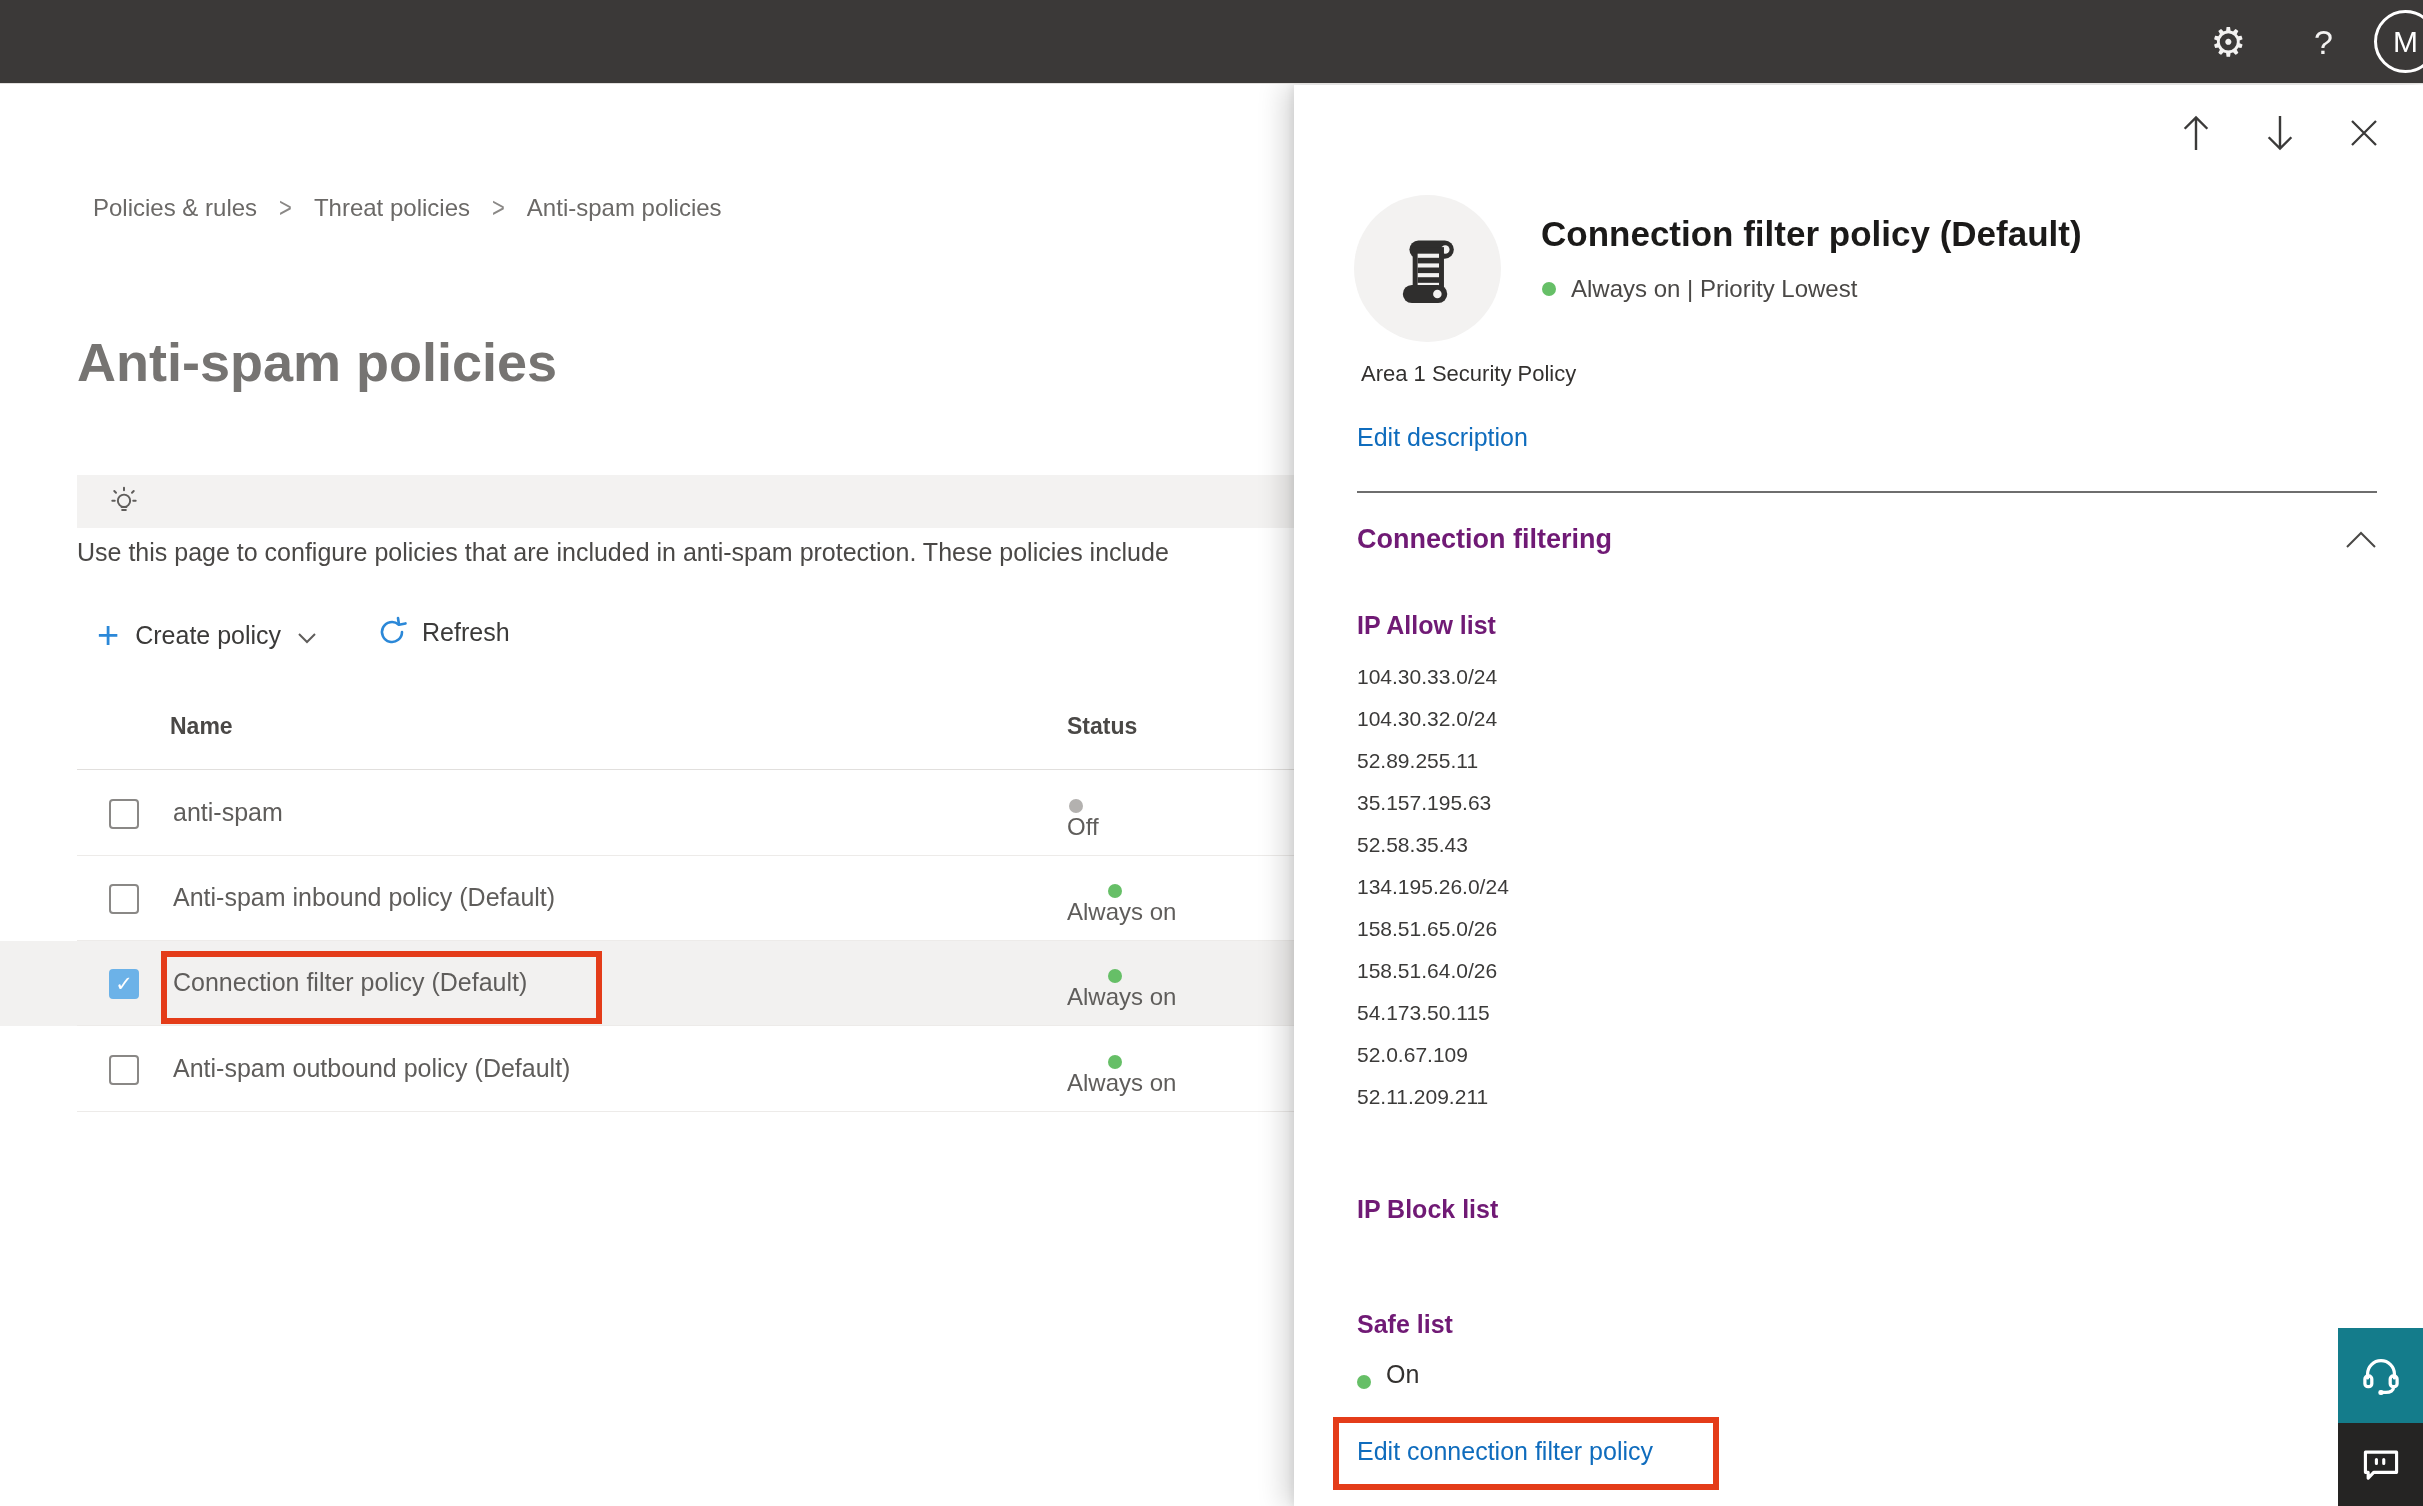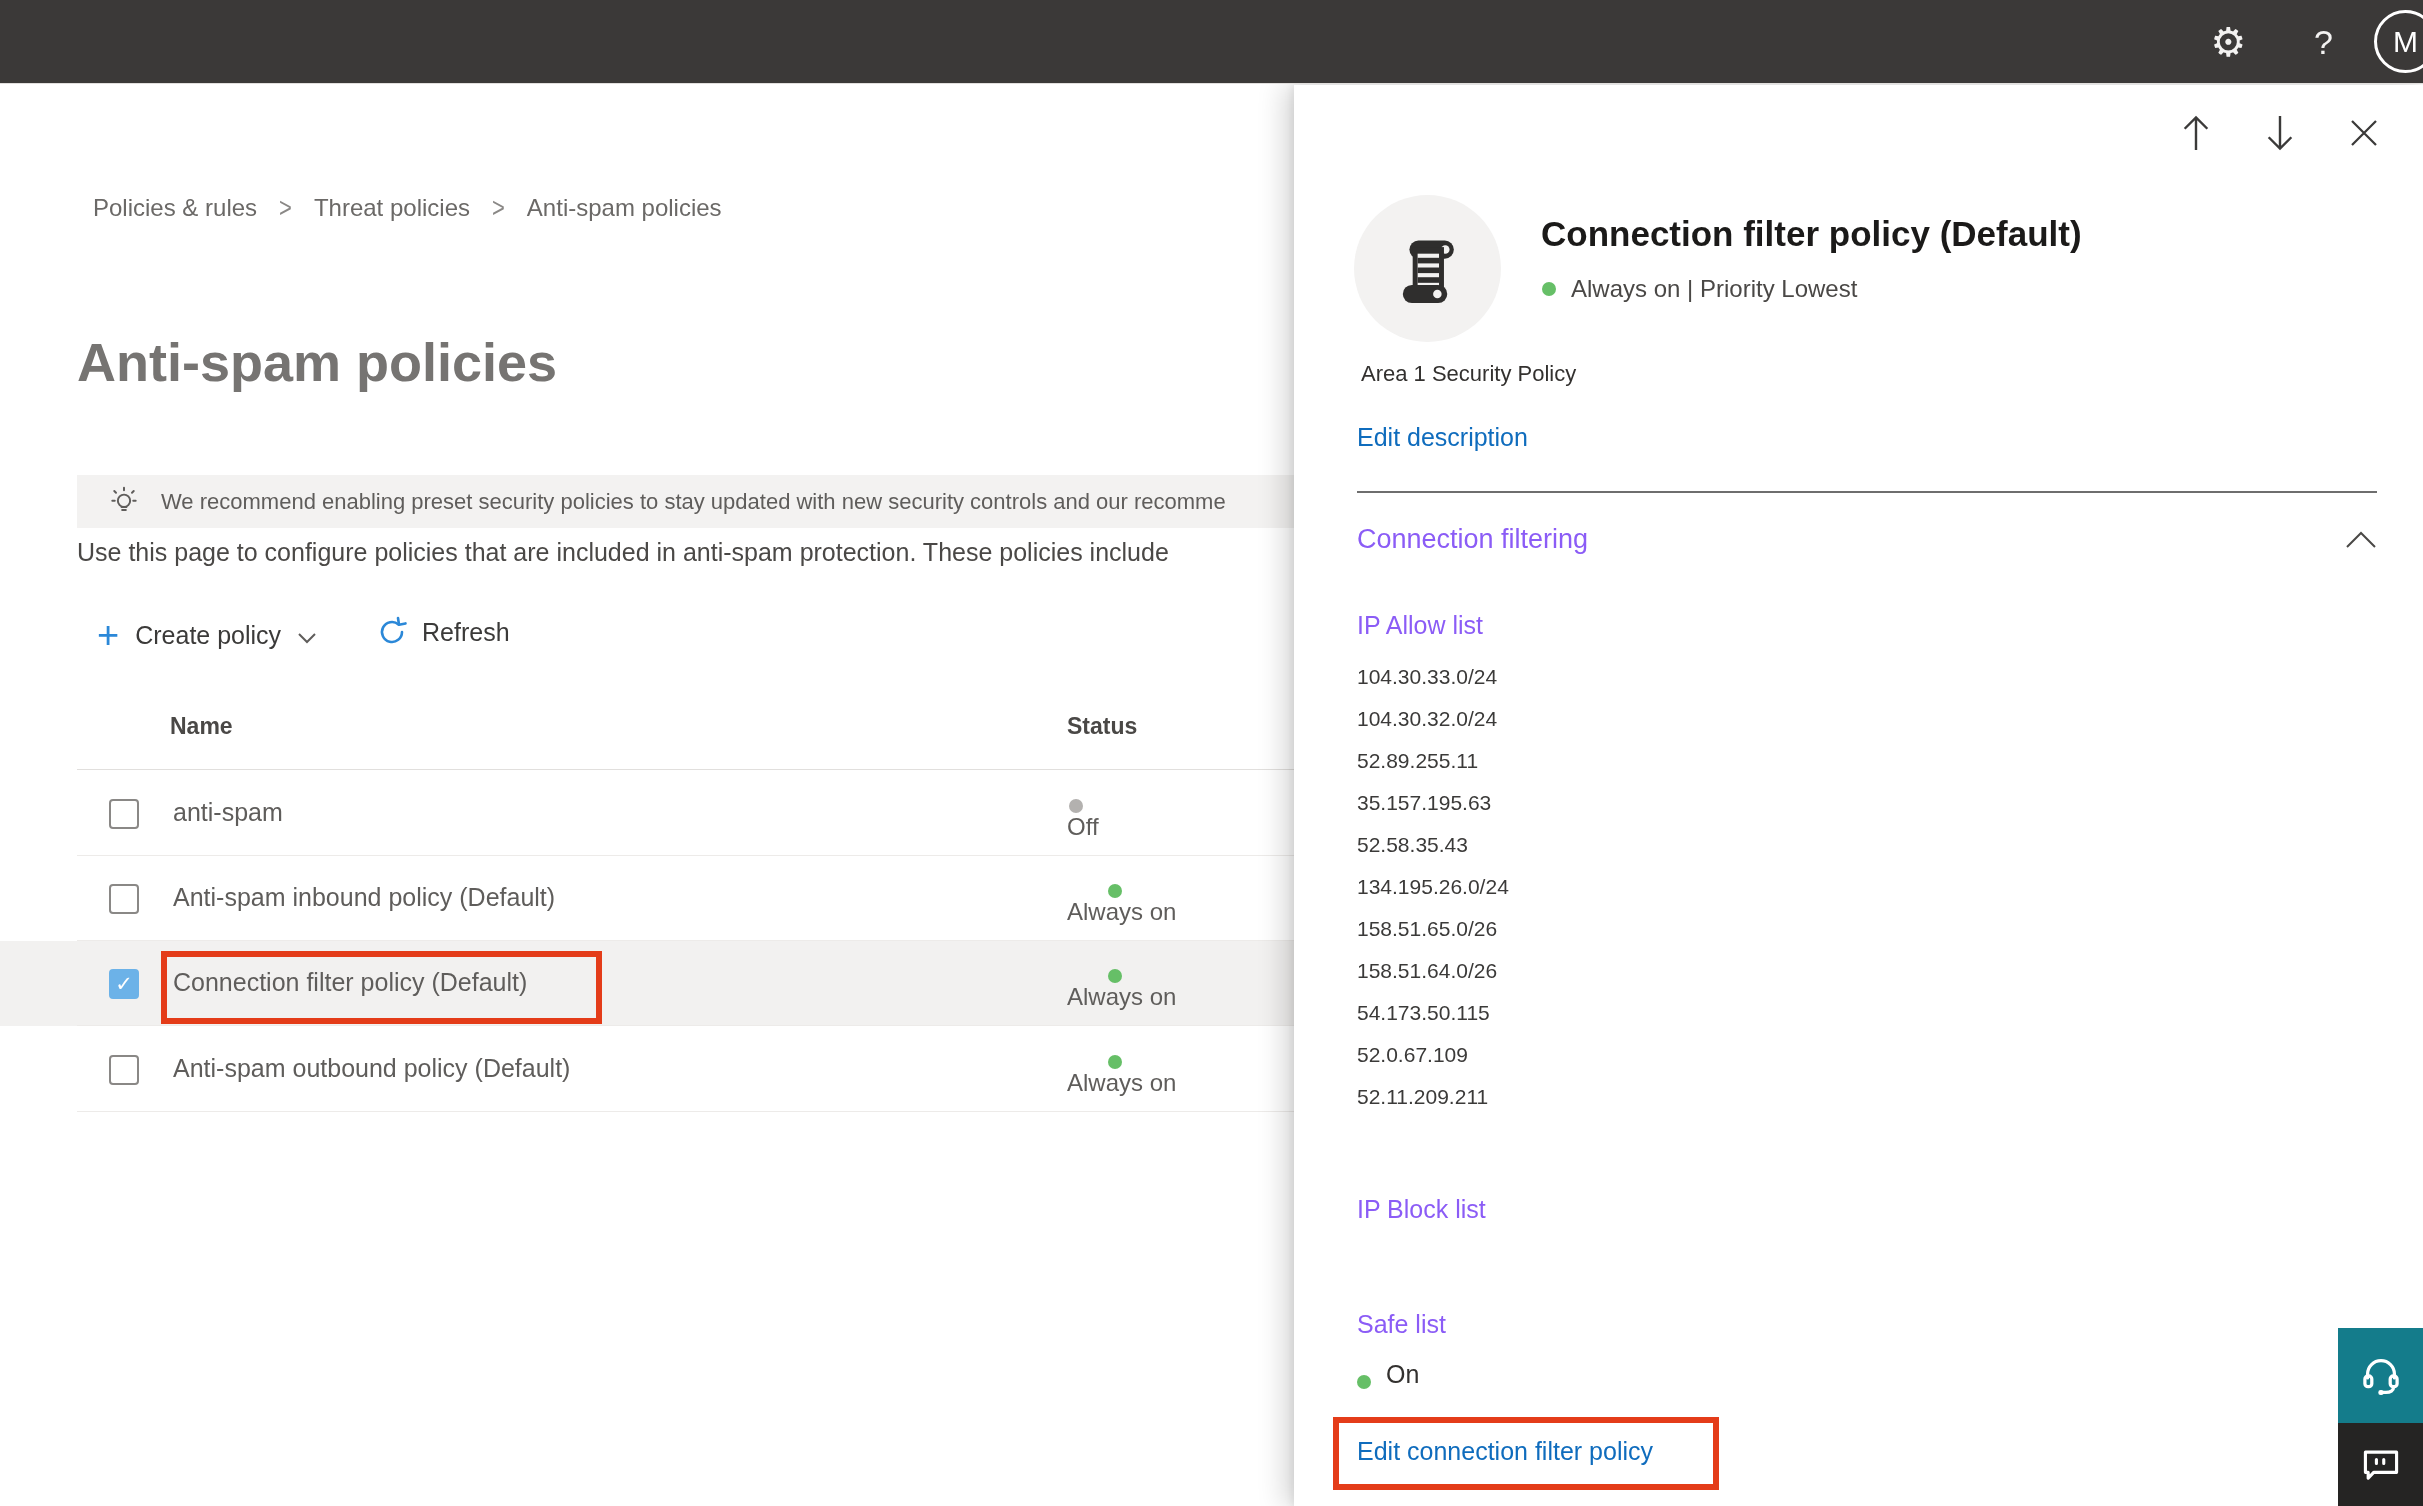--- a/index.html
+++ b/index.html
@@ -75,21 +75,21 @@
   .panel-title { position:absolute; left:247px; top:129px; font-size:35px; font-weight:700; color:#1b1a19; }
   .panel-status { position:absolute; left:248px; top:190px; display:flex; align-items:center; }
   .panel-status .dot { margin-right:15px; }
   .panel-status-text { font-size:24px; color:#4a4846; }
 
   .panel-desc { position:absolute; left:67px; top:276px; font-size:22px; color:#33312f; }
   .link { color:#0f6cbd; cursor:pointer; }
   .edit-desc { position:absolute; left:63px; top:338px; font-size:25px; }
   .panel-divider { position:absolute; left:63px; top:406px; width:1020px; height:2px; background:#6e6e6e; }
 
-  .section-head { position:absolute; left:63px; font-size:27px; font-weight:400; color:#8b5cf6; }
+  .section-head { position:absolute; left:63px; font-size:27px; font-weight:700; color:#701a75; }
   .sec-connection { top:439px; }
   .chevron-up { position:absolute; left:1051px; top:446px; cursor:pointer; }
 
   .ip-allow-title { top:526px; font-size:25px; }
   .ip-list { position:absolute; left:63px; top:571px; font-size:21px; color:#3b3a39; line-height:42px; }
   .ip-block-title { top:1110px; font-size:25px; }
   .safe-title { top:1225px; font-size:25px; }
   .safe-status { position:absolute; left:63px; top:1275px; display:flex; align-items:flex-end; }
   .safe-status .dot { margin-right:15px; }
   .safe-status-text { font-size:25px; color:#33312f; }
@@ -126,21 +126,20 @@
     <div class="page-title">Anti-spam policies</div>
 
     <div class="banner">
       <svg class="bulb" width="30" height="32" viewBox="0 0 24 26">
         <g fill="none" stroke="#5f5d5b" stroke-width="1.6" stroke-linecap="round">
           <circle cx="12" cy="12" r="5"></circle>
           <path d="M10 17h4 M10.5 19.5h3"></path>
           <path d="M12 3.5v-2 M5.5 5.5l-1.4-1.4 M18.5 5.5l1.4-1.4 M4.5 12h-2 M21.5 12h-2"></path>
         </g>
       </svg>
-      <span class="banner-text">We recommend enabling preset security policies to stay updated with new security controls and our recomme</span>
     </div>
 
     <div class="page-desc">Use this page to configure policies that are included in anti-spam protection. These policies include</div>
 
     <div class="toolbar">
       <div class="tb-btn create-btn">
         <span class="plus-glyph">+</span>
         <span>Create policy</span>
         <svg class="create-chevron" width="20" height="12" viewBox="0 0 20 12">
           <polyline points="2,2 10,10 18,2" fill="none" stroke="#5f5d5b" stroke-width="2"></polyline>

